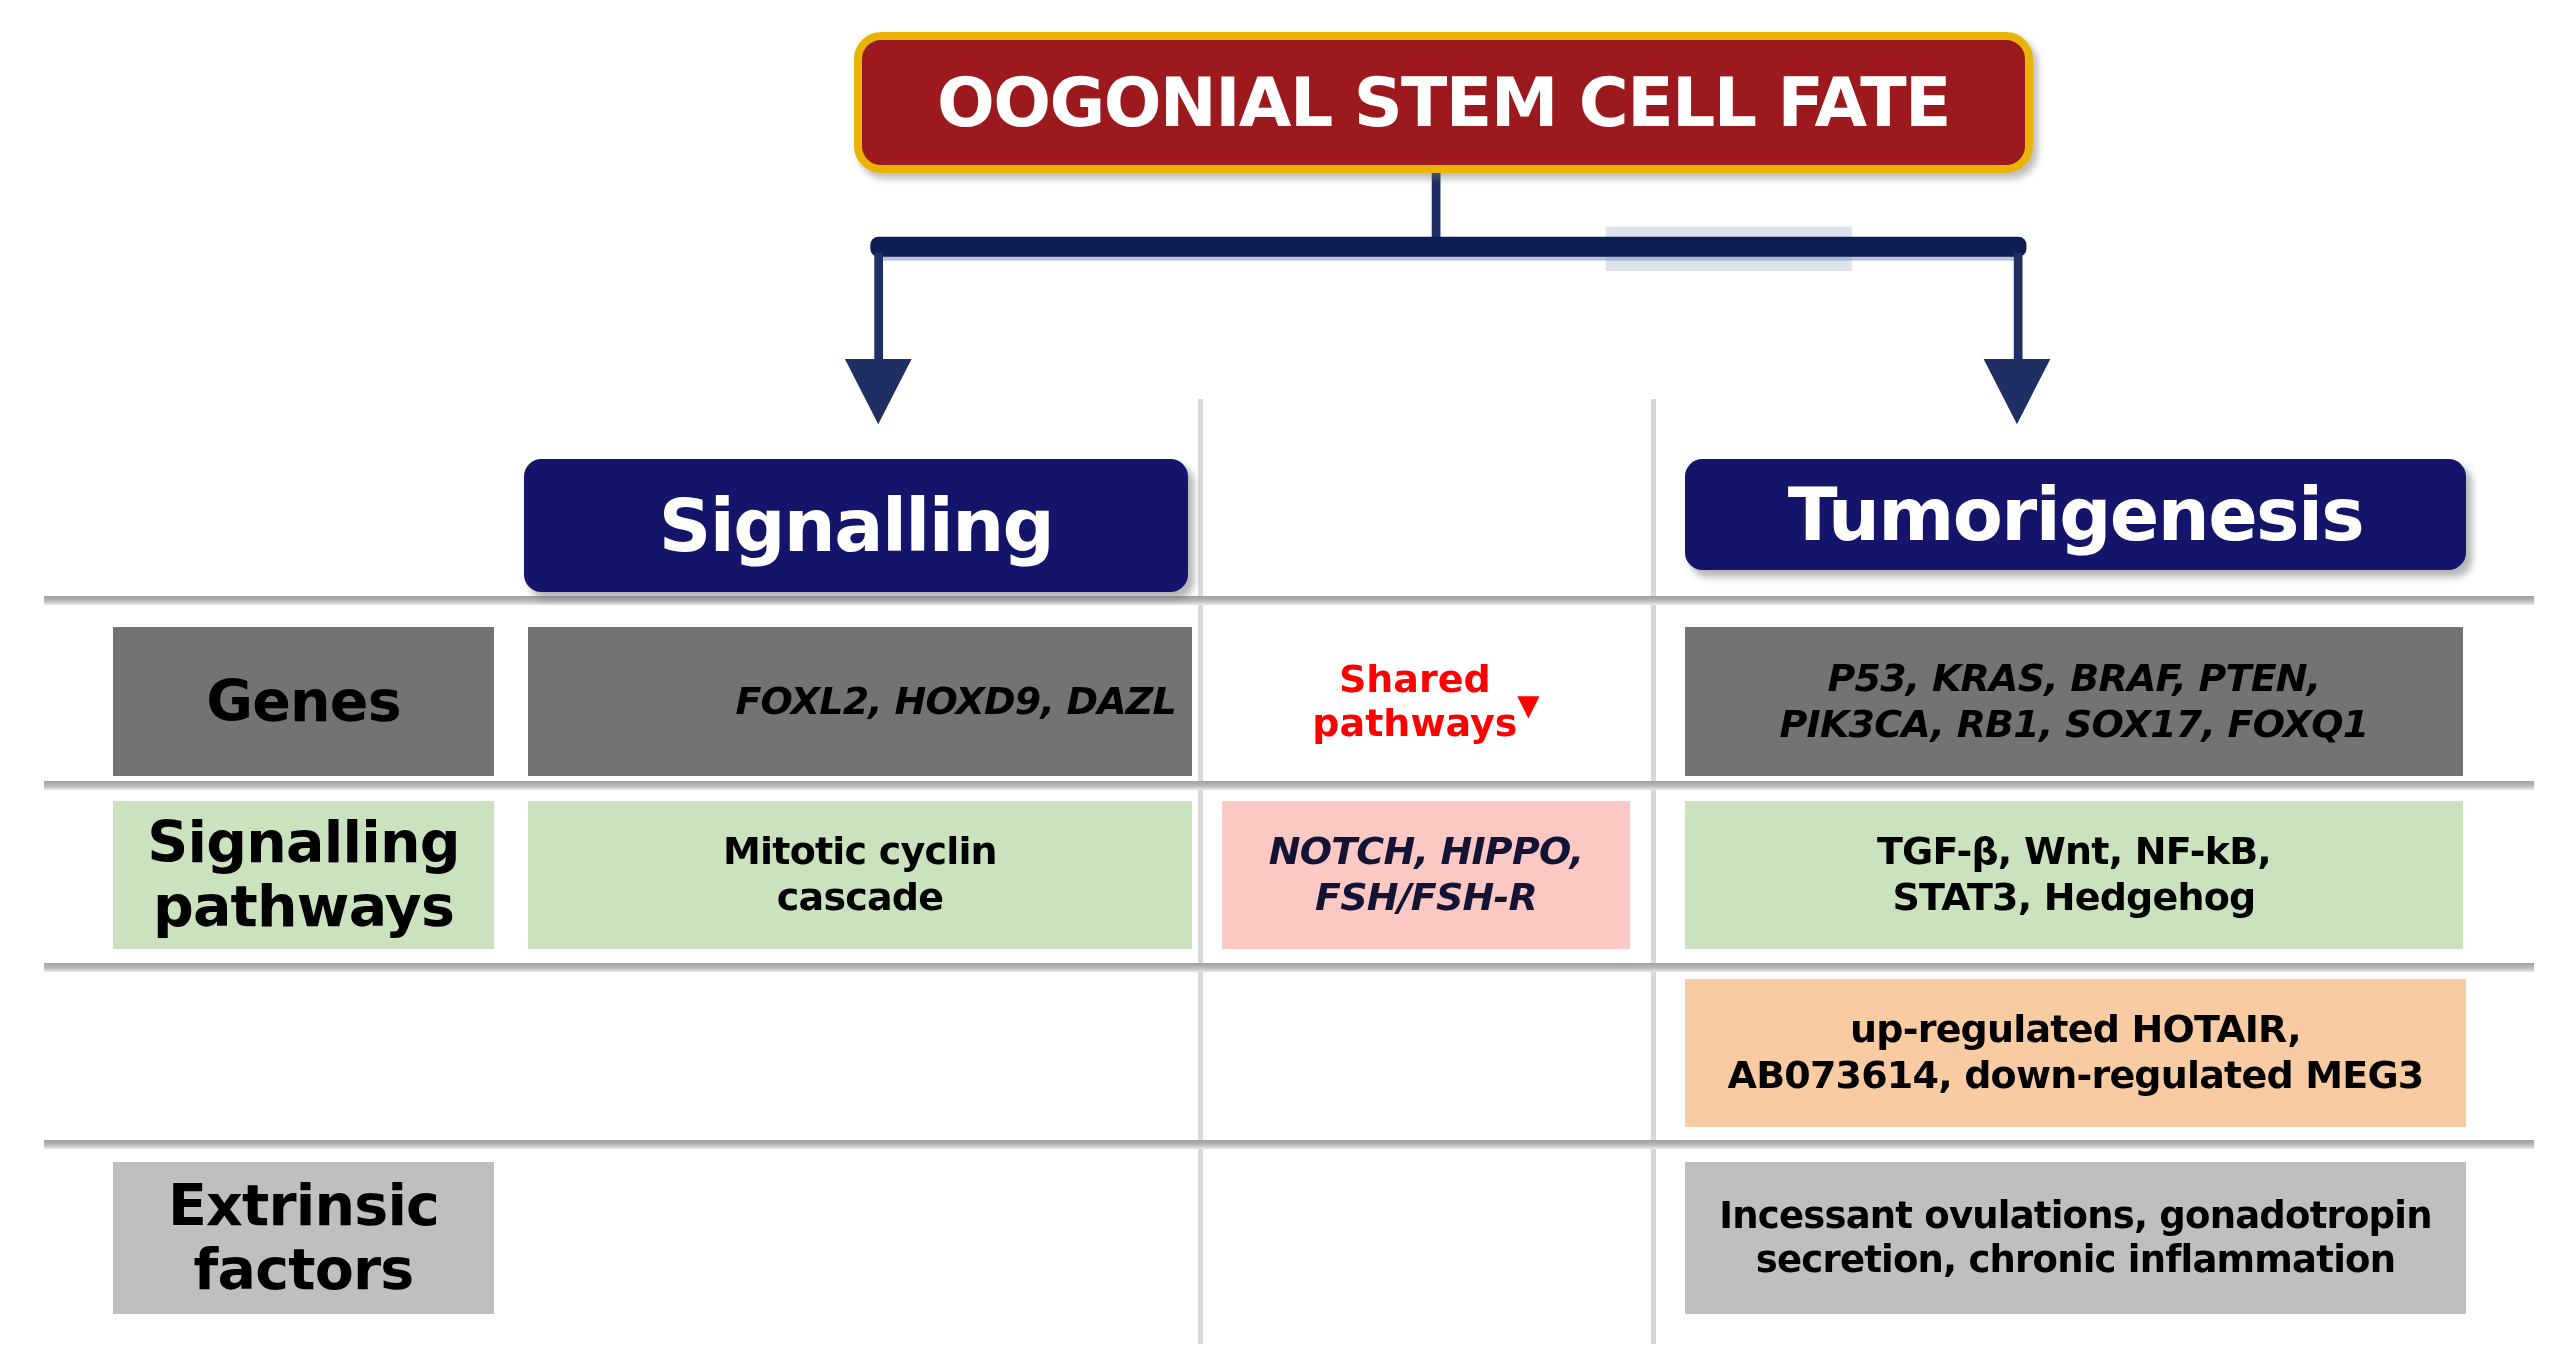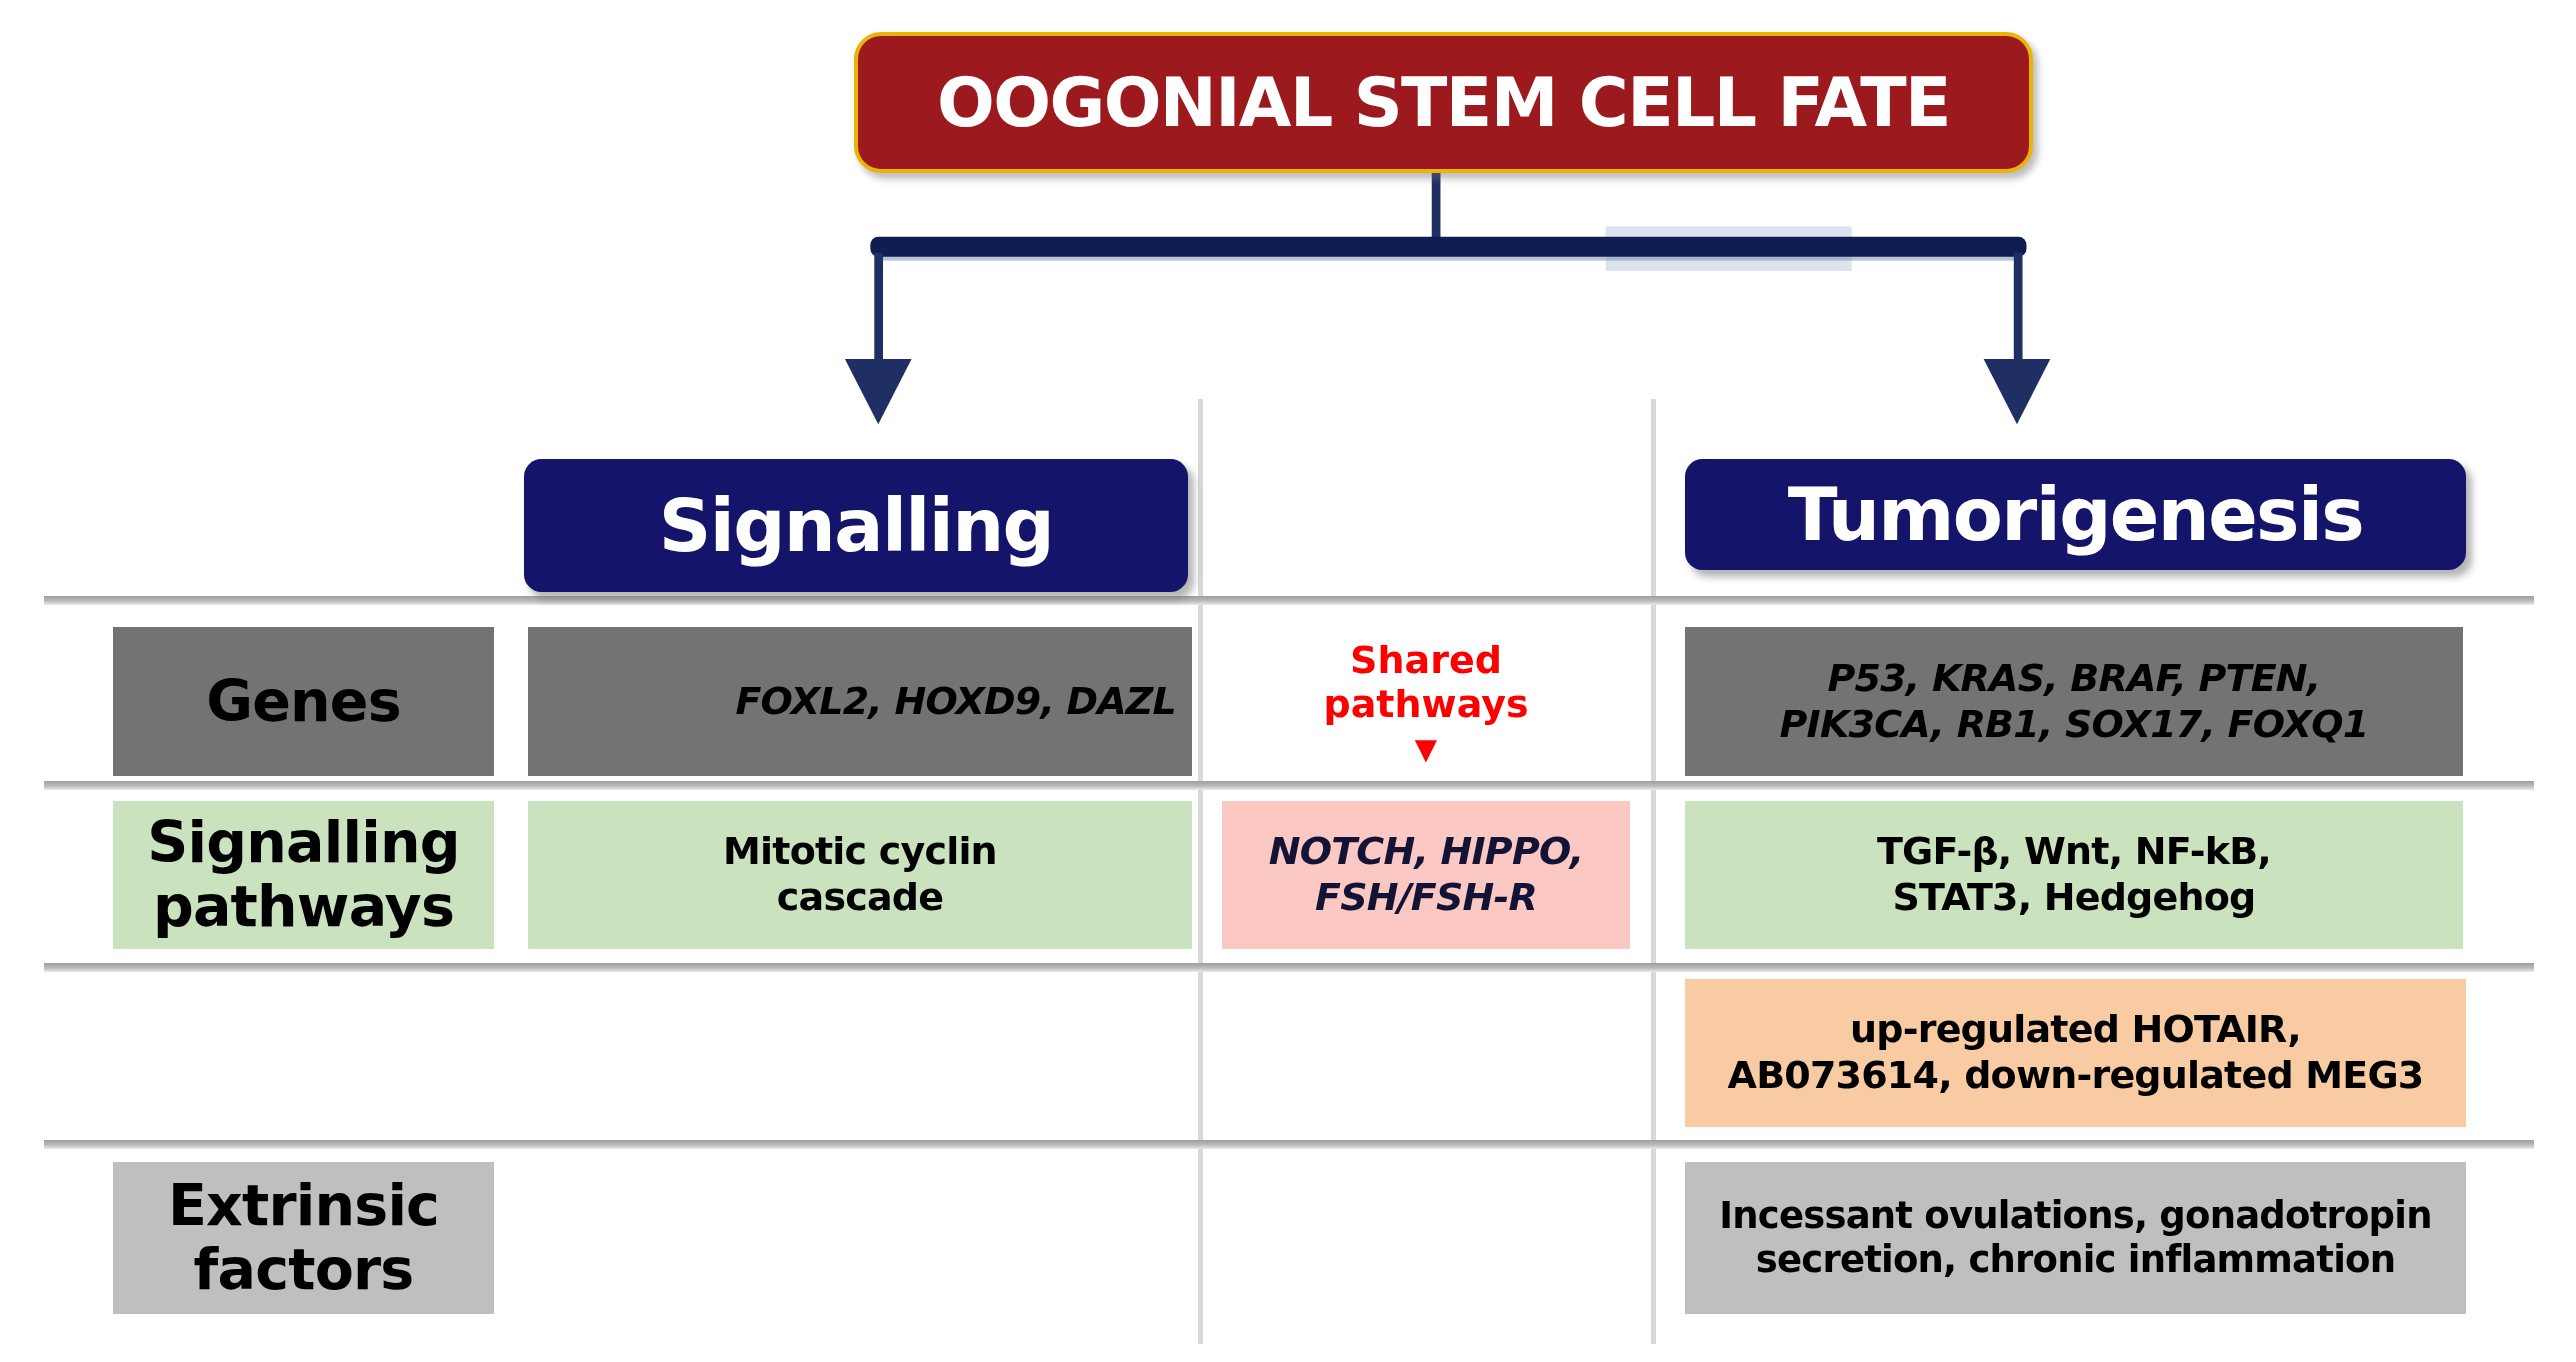--- a/index.html
+++ b/index.html
@@ -11,21 +11,21 @@
     font-weight:bold;
     overflow:hidden;
   }
   .abs{position:absolute;}
   .flexc{display:flex;align-items:center;justify-content:center;text-align:center;}
   .pre{white-space:pre-line;}
 
   
   .title-box{
     left:854px;top:32px;width:1179px;height:141px;
-    background:#9c1a1e;border:4px solid #eab308;border-radius:27px;
+    background:#9c1a1e;border:8px solid #eab308;border-radius:27px;
     box-shadow:4.8px 5.6px 7.1px rgba(110,110,110,.45);
     box-sizing:border-box;
   }
   .title-text{color:#ffffff;font-size:68px;letter-spacing:-1.6px;}
 
   
   .hdr{
     background:#14146a;border-radius:17.5px;
     box-shadow:5.6px 6.4px 7.1px rgba(110,110,110,.5);
   }
@@ -57,21 +57,21 @@
   .bg-blue{background:#737373;}
   .bg-green{background:#cbe2be;}
   .bg-pink{background:#fbc8c4;}
   .bg-peach{background:#f9cba3;}
   .bg-gray{background:#bfbfbf;}
 
   .genes-label{left:113px;top:627px;width:381px;height:149px;}
   .genes-oog{left:528px;top:627px;width:664px;height:149px;justify-content:flex-end;}
   .genes-tum{left:1685px;top:627px;width:778px;height:149px;}
 
-  .shared-block{left:1222px;top:627px;width:408px;height:149px;flex-direction:column;justify-content:center;}
+  .shared-block{left:1222px;top:627px;width:408px;height:149px;flex-direction:row;justify-content:center;}
   .shared-text{color:#ff0000;font-size:38px;line-height:1.15;}
   .shared-arrow{color:#ff0000;font-size:29px;line-height:1;margin-top:8px;}
 
   .sig-label{left:113px;top:801px;width:381px;height:148px;}
   .sig-oog{left:528px;top:801px;width:664px;height:148px;}
   .sig-shared{left:1222px;top:801px;width:408px;height:148px;color:#131335;}
   .sig-tum{left:1685px;top:801px;width:778px;height:148px;}
 
   .lnc-label{left:113px;top:979px;width:381px;height:148px;}
   .lnc-tum{left:1685px;top:979px;width:781px;height:148px;}

